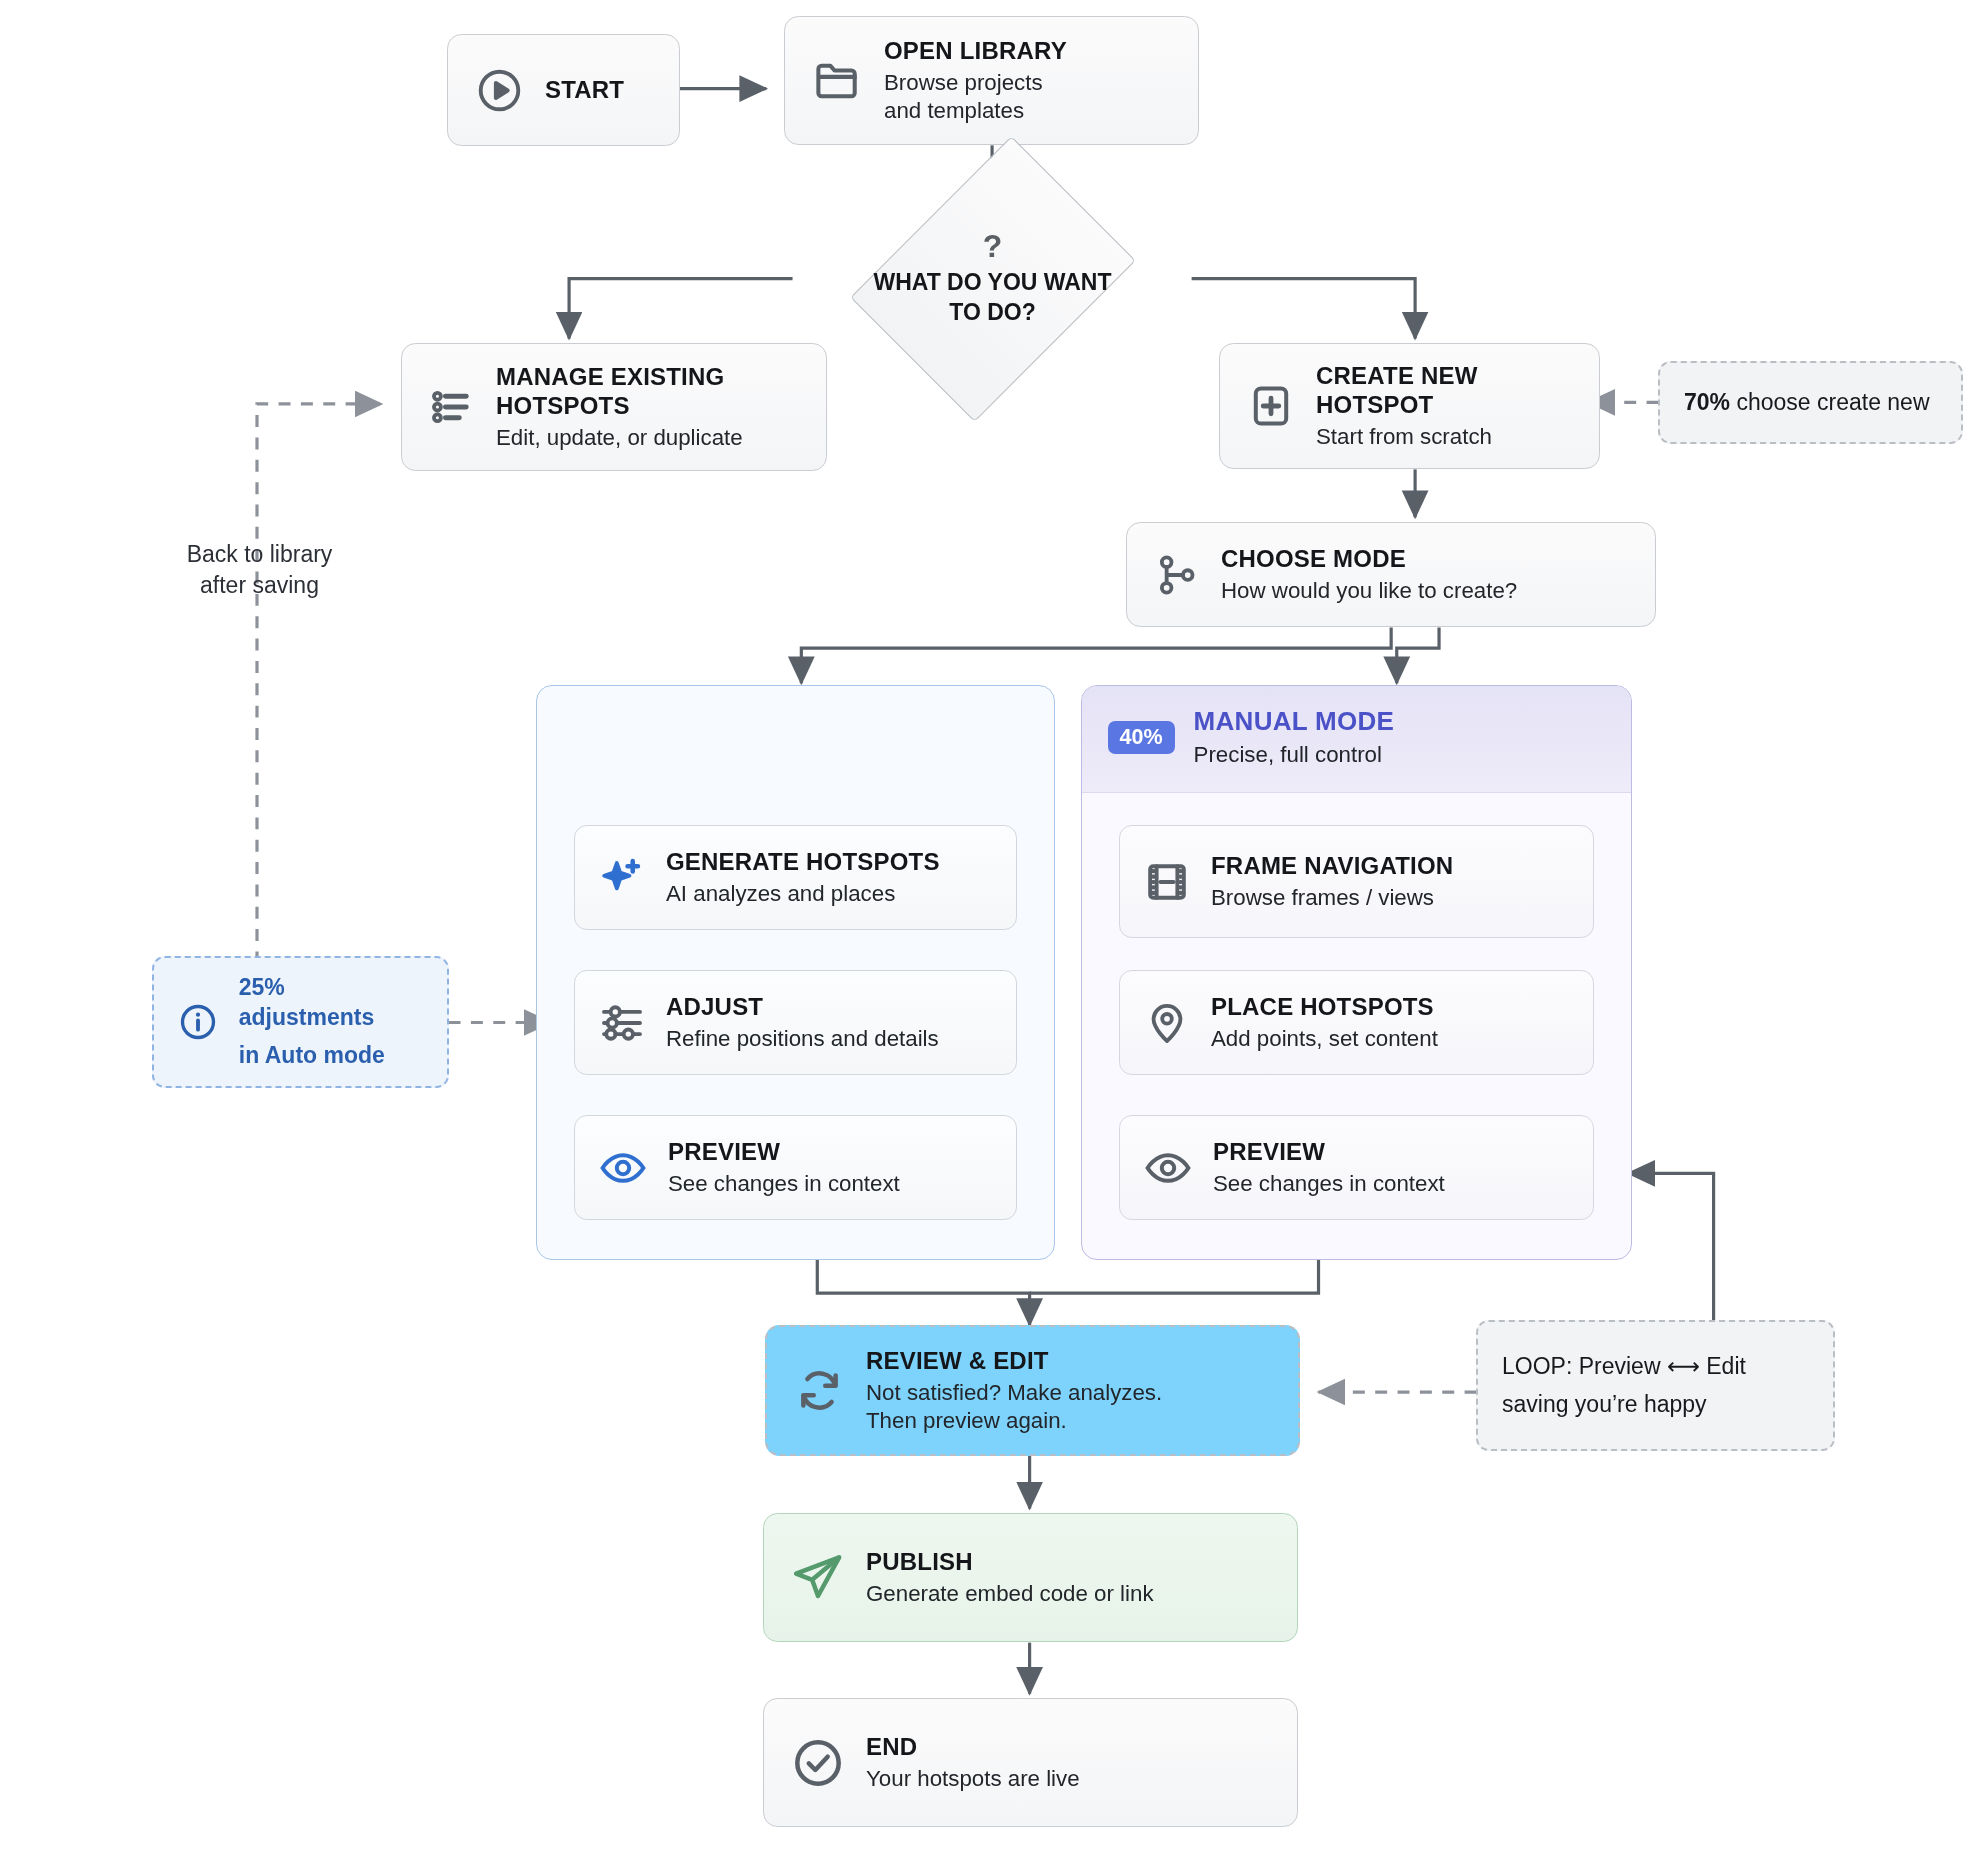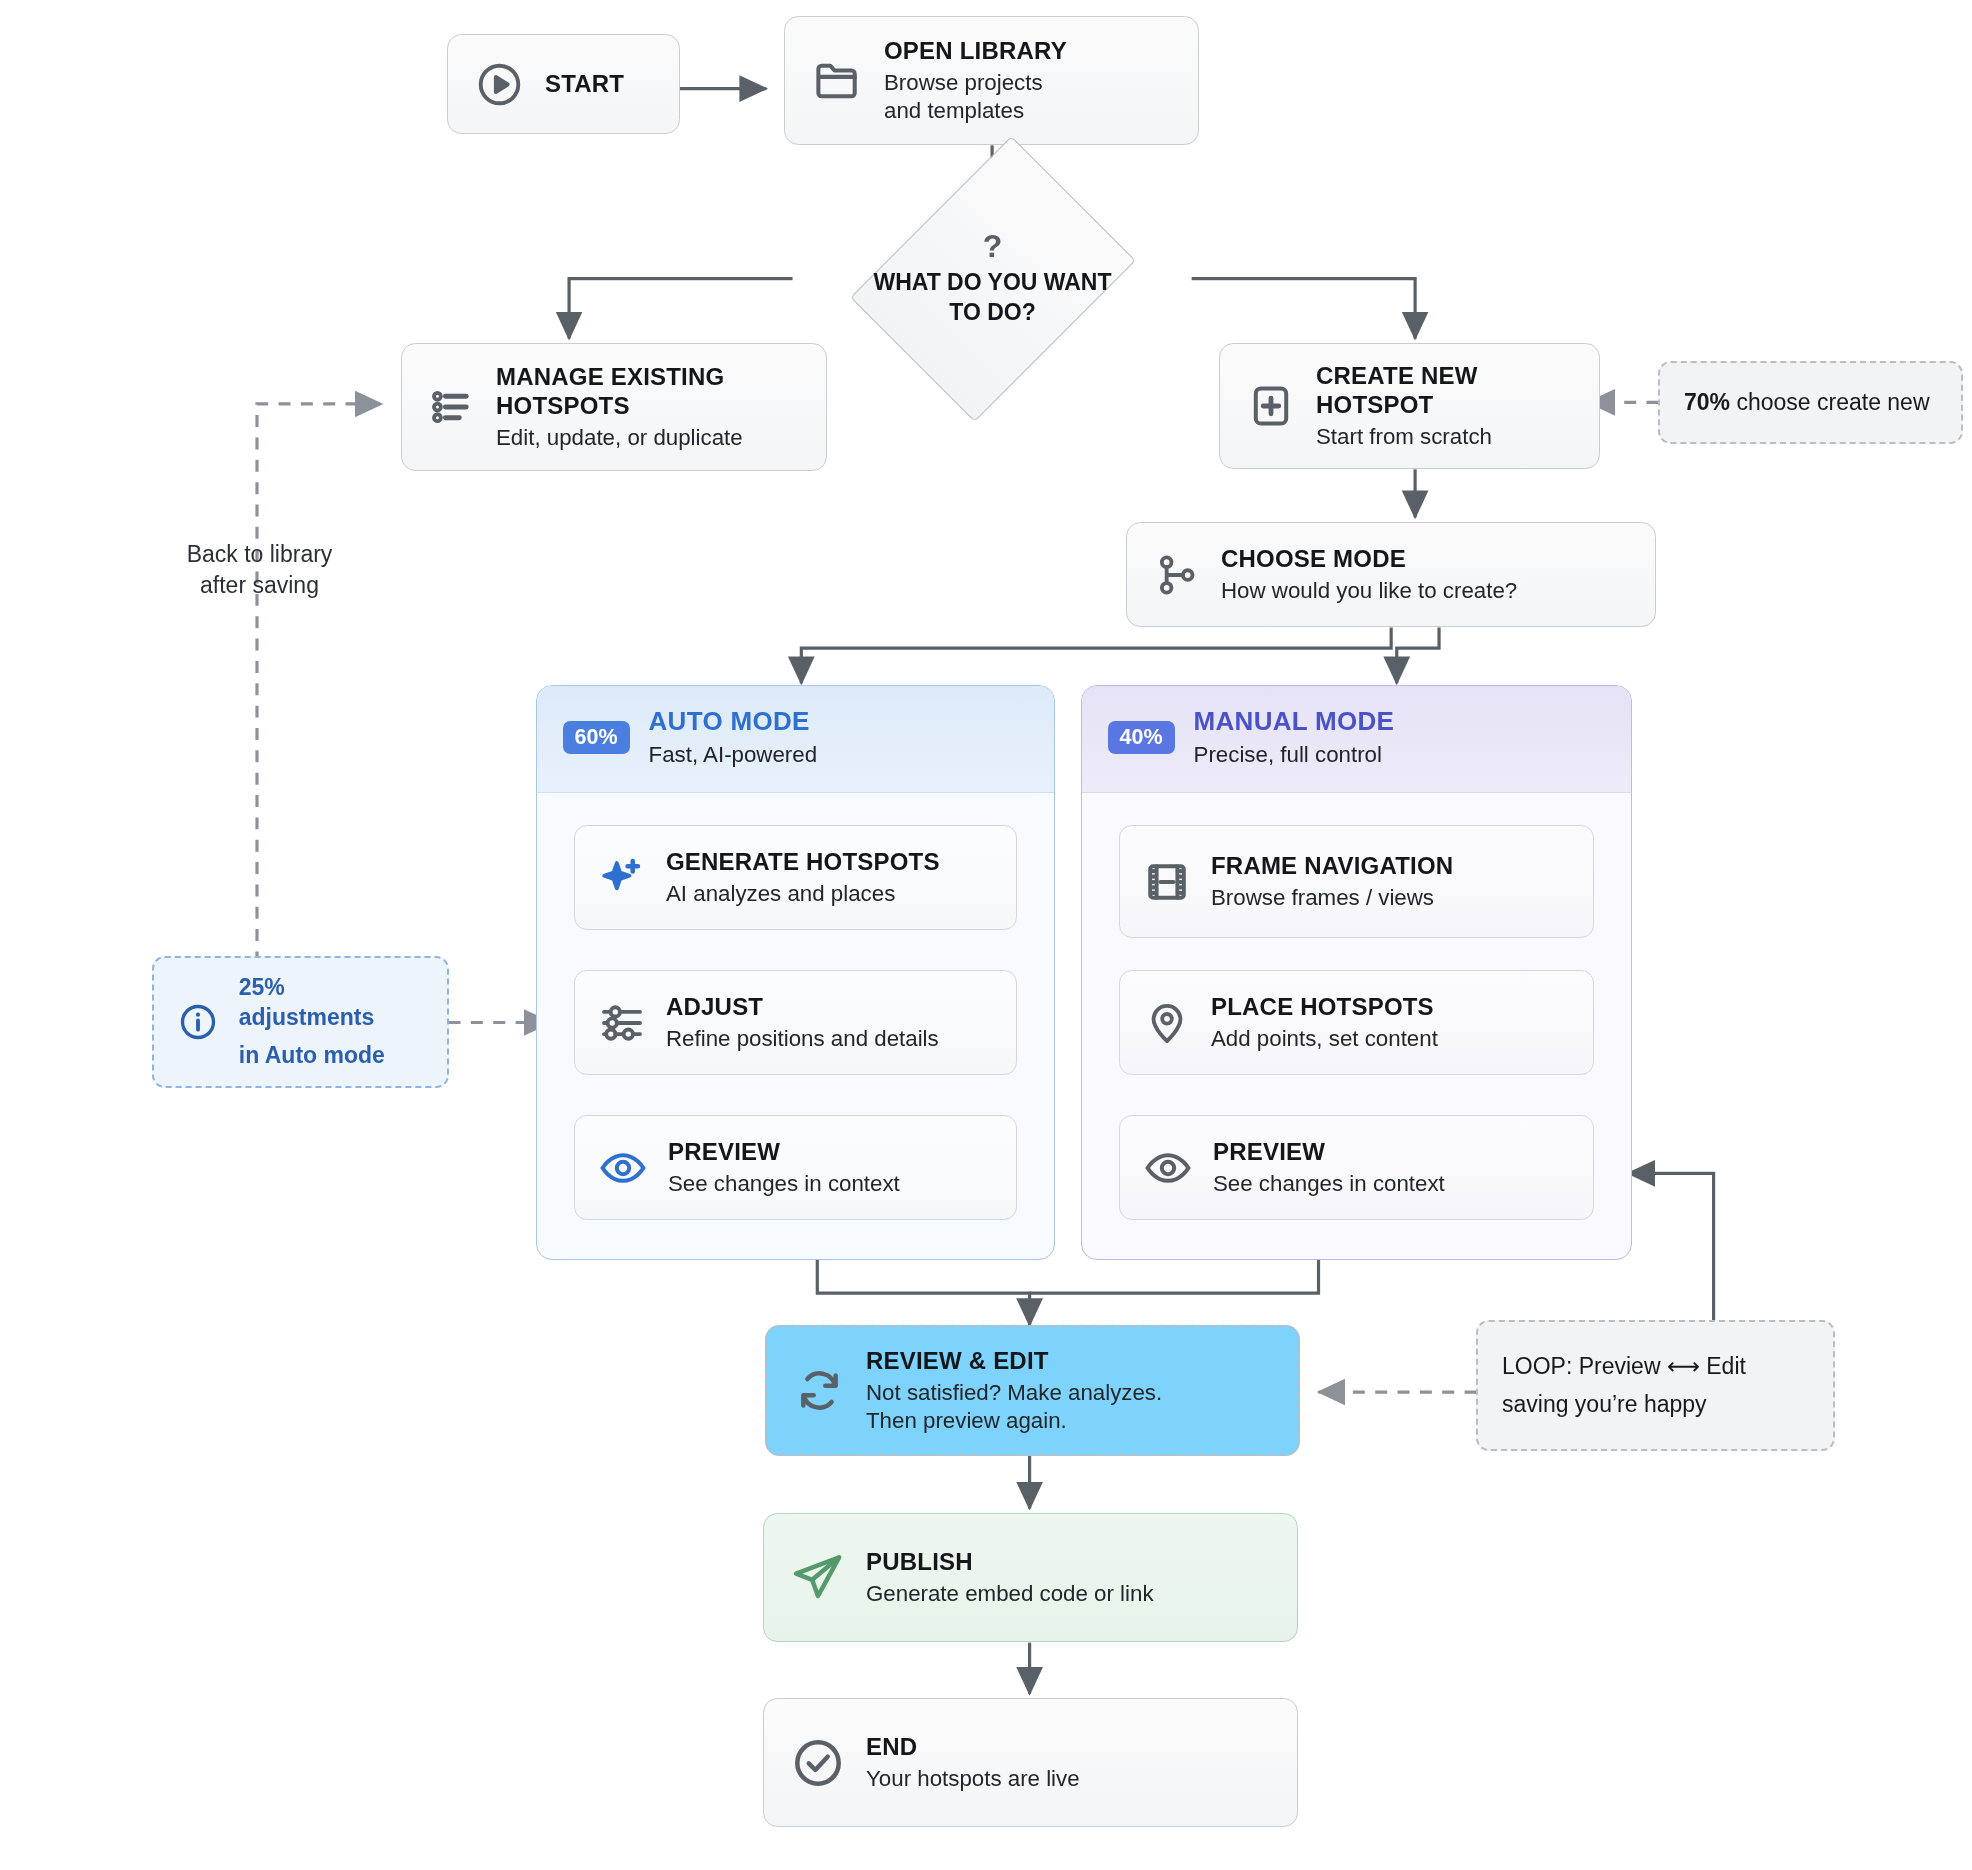--- a/index.html
+++ b/index.html
@@ -149,21 +149,21 @@
       <path d="M2078,504 L1990,504" marker-end="url(#ahd)"></path>
 
       <path d="M1850,1744 L1652,1744" marker-end="url(#ahd)"></path>
 
       <path d="M562,1281 L690,1281" marker-end="url(#ahd)"></path>
 
       <path d="M322,1235 L322,506 L478,506" marker-end="url(#ahd)"></path>
     </g>
   </svg>
 
-  <div class="node" style="left:447px; top:34px; width:233px; height:100px;">
+  <div class="node" style="left:447px; top:34px; width:233px; height:112px;">
     <span class="ico">
       <svg width="49" height="49" viewBox="0 0 24 24" fill="none" stroke="#5a6068" stroke-width="1.9">
         <circle cx="12" cy="12" r="9.2"></circle>
         <path d="M10.2 8.3 L16 12 L10.2 15.7 Z" fill="#5a6068" stroke-linejoin="round"></path>
       </svg>
     </span>
     <div class="txt">
       <div class="ttl">START</div>
     </div>
   </div>
@@ -236,27 +236,20 @@
         <path d="M6.6 7.8v8.4M8.2 12h6.9M6.6 12h1.6" stroke-linecap="round"></path>
       </svg>
     </span>
     <div class="txt">
       <div class="ttl">CHOOSE MODE</div>
       <div class="sub">How would you like to create?</div>
     </div>
   </div>
 
   <div class="panel auto" style="left:536px; top:685px; width:519px; height:575px;">
-    <div class="panel-head">
-      <span class="pct">60%</span>
-      <div class="phead-txt">
-        <div class="mode-ttl">AUTO MODE</div>
-        <div class="mode-sub">Fast, AI-powered</div>
-      </div>
-    </div>
 
     <div class="step" style="top:139px; height:105px;">
       <span class="ico">
         <svg width="46" height="46" viewBox="0 0 24 24" fill="none" stroke="#2f6fd0" stroke-width="2" stroke-linejoin="round">
           <path d="M9.3 4.2 11 9.1l4.9 1.7-4.9 1.7-1.7 4.9-1.7-4.9L2.7 10.8 7.6 9.1Z" fill="#2f6fd0"></path>
           <path d="M17.6 3.2v5.4M14.9 5.9h5.4" stroke-linecap="round" stroke-width="2.4"></path>
         </svg>
       </span>
       <div class="txt">
         <div class="ttl">GENERATE HOTSPOTS</div>

